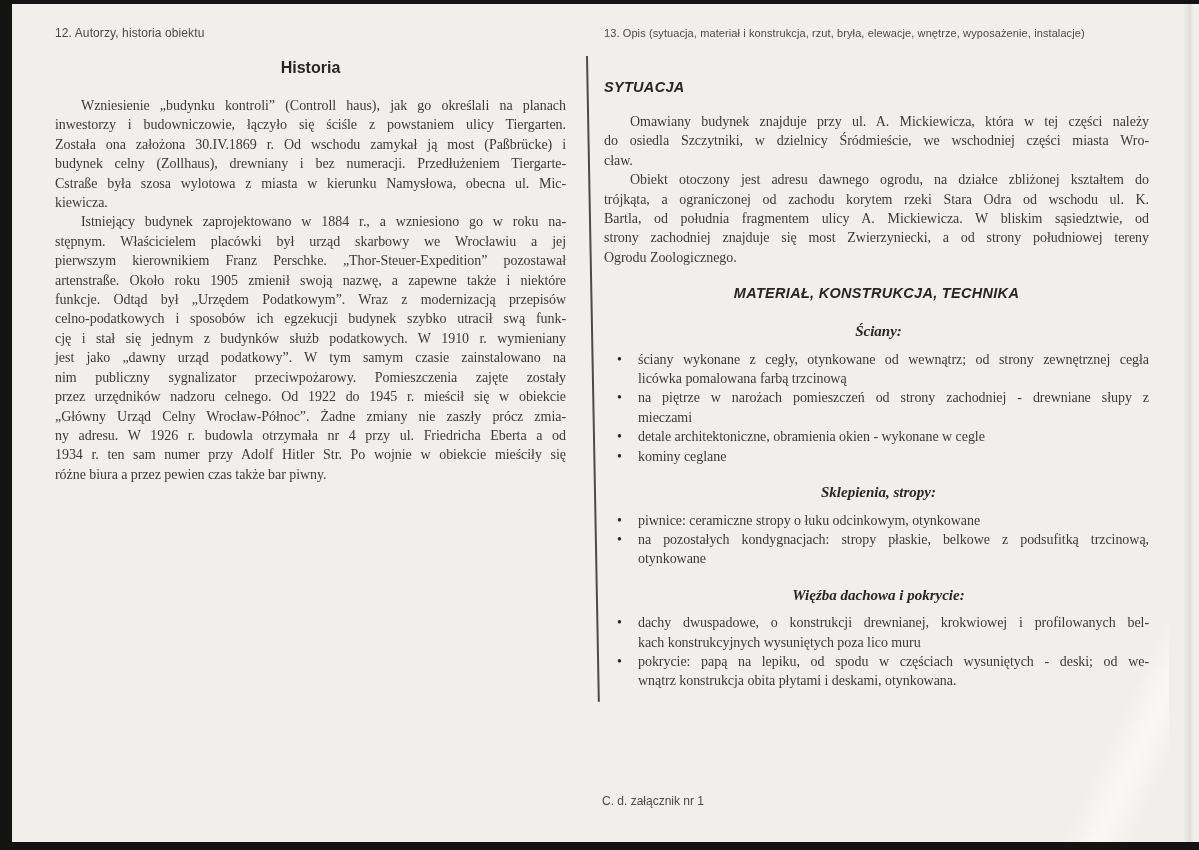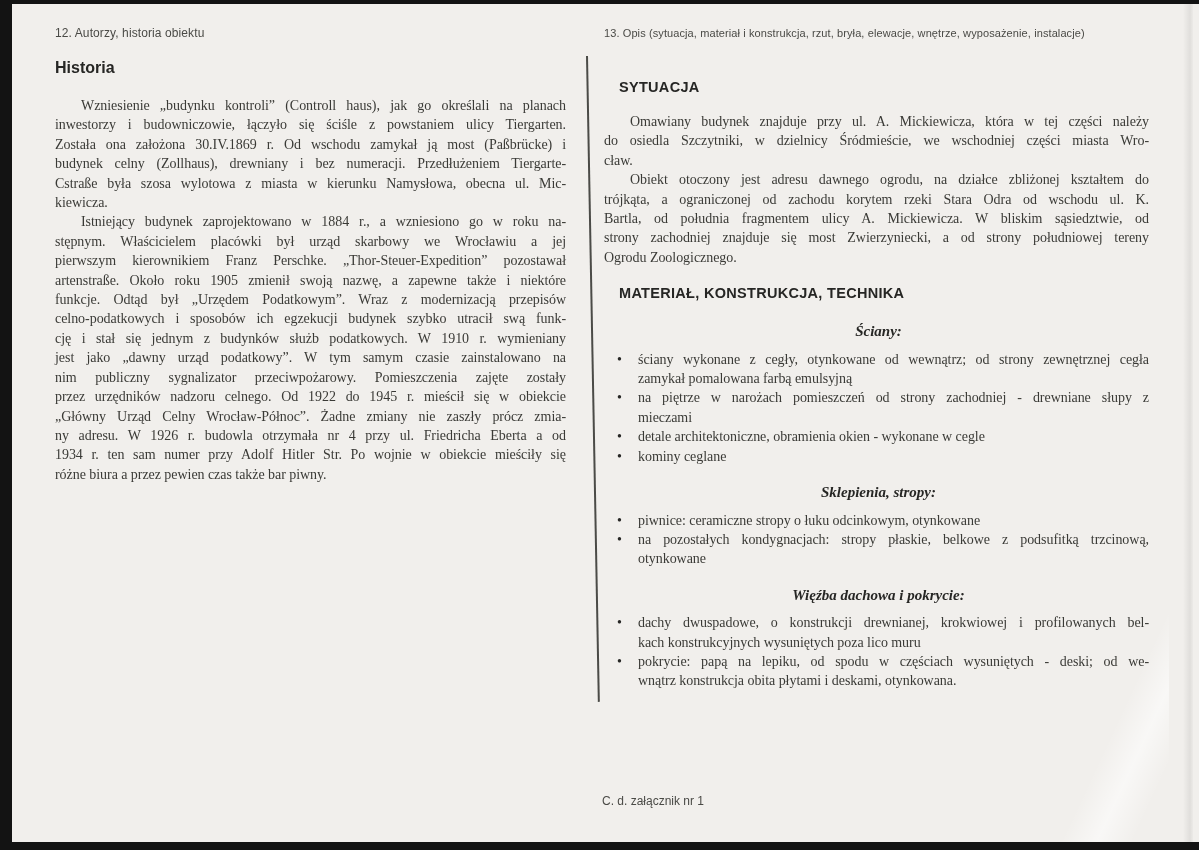--- a/index.html
+++ b/index.html
@@ -69,24 +69,24 @@
     color:var(--header_ink);
     white-space:nowrap;
     letter-spacing:0.1px;
   }
   .col-right .form-header{ font-size:11px; }
   .h-sans{
     font-family:"Liberation Sans", sans-serif;
     font-weight:bold;
     color:var(--heading_ink);
   }
-  .h-historia{ font-size:16px; line-height:19px; margin-top:17px; }
-  .h-caps{ font-size:14.5px; line-height:18px; letter-spacing:0.3px; margin-left:15px; }
+  .h-historia{ font-size:16px; line-height:19px; margin-top:17px;text-align:center; }
+  .h-caps{ font-size:14.5px; line-height:18px; letter-spacing:0.3px; margin-left:0;font-style:italic; }
   .h-sytuacja{ margin-top:37px; }
-  .h-material{ margin-top:17px; }
+  .h-material{ margin-top:17px;text-align:center; }
   .h-sub{
     font-weight:bold; font-style:italic;
     font-size:15px; line-height:19.4px;
     color:var(--heading_ink);
     margin-top:17px; margin-left:4px;text-align:center;
   }
   .h-sub.first{ margin-top:20px; }
   .body-text{ font-size:14px; }
   .para{ margin-top:0; }
   .para.lead{ margin-top:19px; }
@@ -179,21 +179,21 @@
   <div class="h-sans h-caps h-material">MATERIAŁ, KONSTRUKCJA, TECHNIKA</div>
 
   <div class="body-text">
 
     <div class="h-sub first">Ściany:</div>
     <div class="bullet-list">
       <div class="list-item">
         <span class="bullet-icon"></span>
         <div>
             <div class="tline">ściany wykonane z cegły, otynkowane od wewnątrz; od strony zewnętrznej cegła</div>
-            <div class="tline tline-last">zamykał pomalowana farbą emulsyjną</div>
+            <div class="tline tline-last">licówka pomalowana farbą trzcinową</div>
           </div>
       </div>
       <div class="list-item">
         <span class="bullet-icon"></span>
         <div>
             <div class="tline">na piętrze w narożach pomieszczeń od strony zachodniej - drewniane słupy z</div>
             <div class="tline tline-last">mieczami</div>
           </div>
       </div>
       <div class="list-item">

